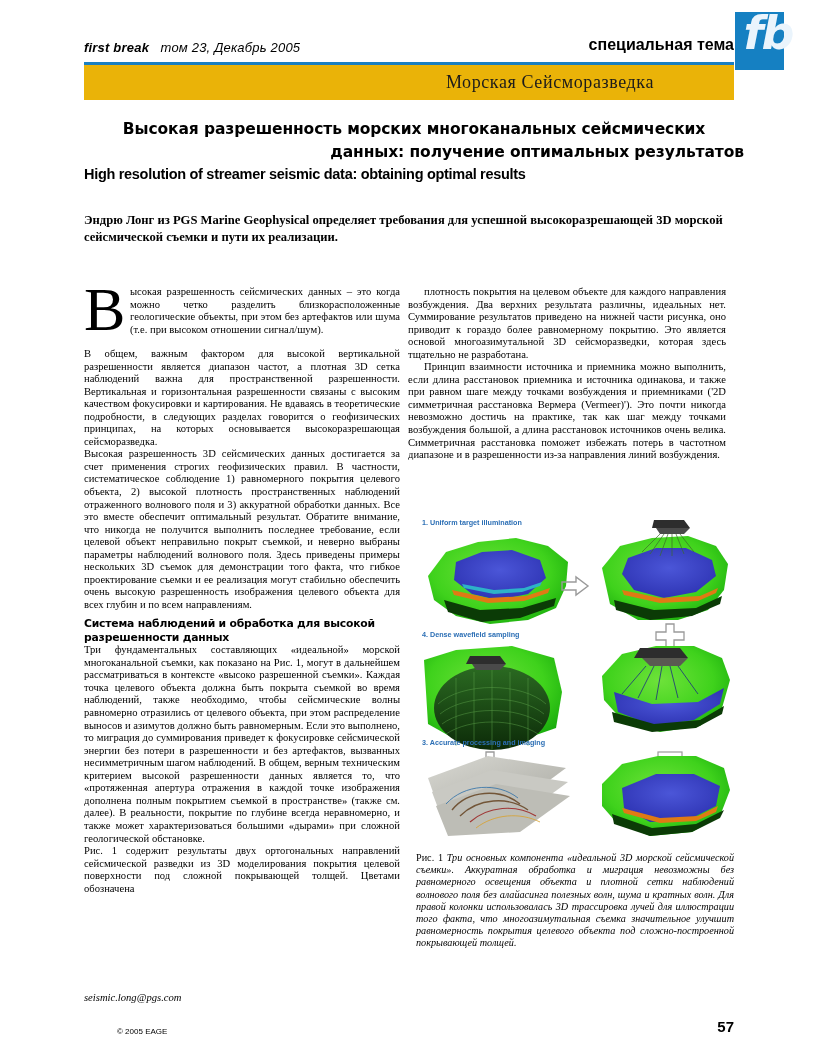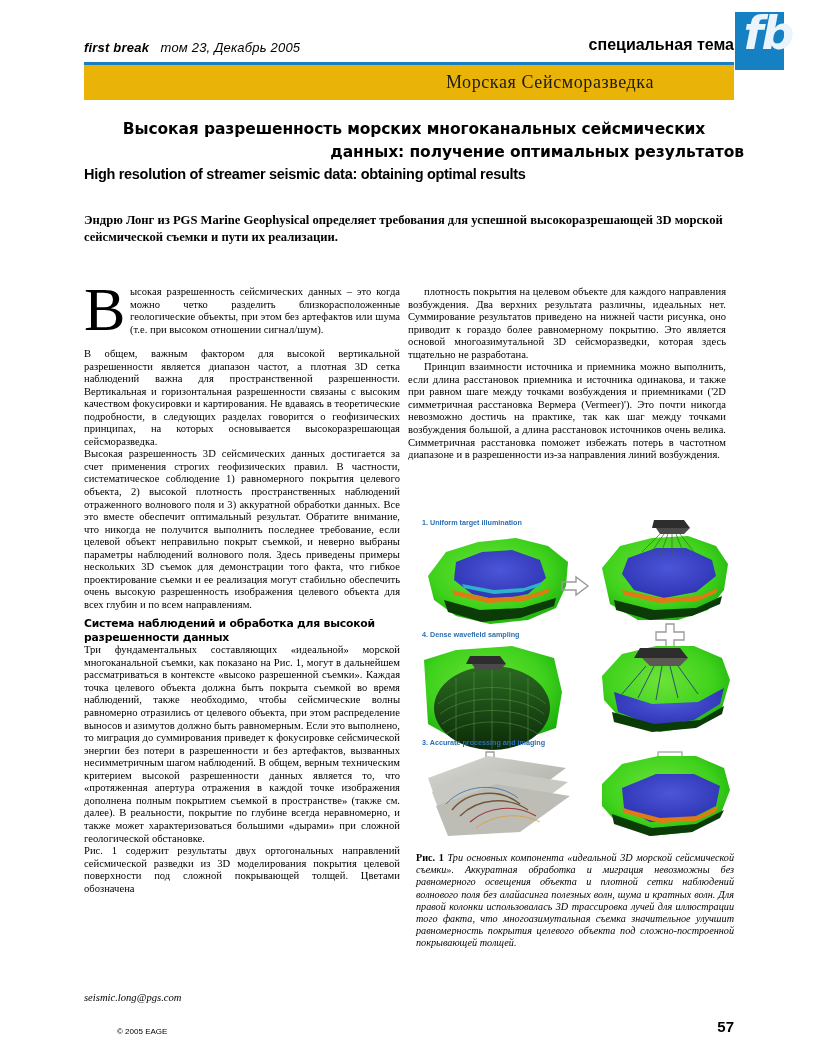--- a/index.html
+++ b/index.html
@@ -229,21 +229,21 @@
     width: 318px;
     font-family: "Liberation Serif", serif;
     font-style: italic;
     font-size: 10.2px;
     line-height: 12.2px;
     text-align: justify;
     color: #000;
   }
   .fig-caption .cap-lead {
     font-style: normal;
-    font-weight: 700;
+    font-weight: 400;
   }
 
   
   .email {
     position: absolute;
     left: 84px;
     top: 992px;
     font-family: "Liberation Serif", serif;
     font-style: italic;
     font-size: 10.6px;

